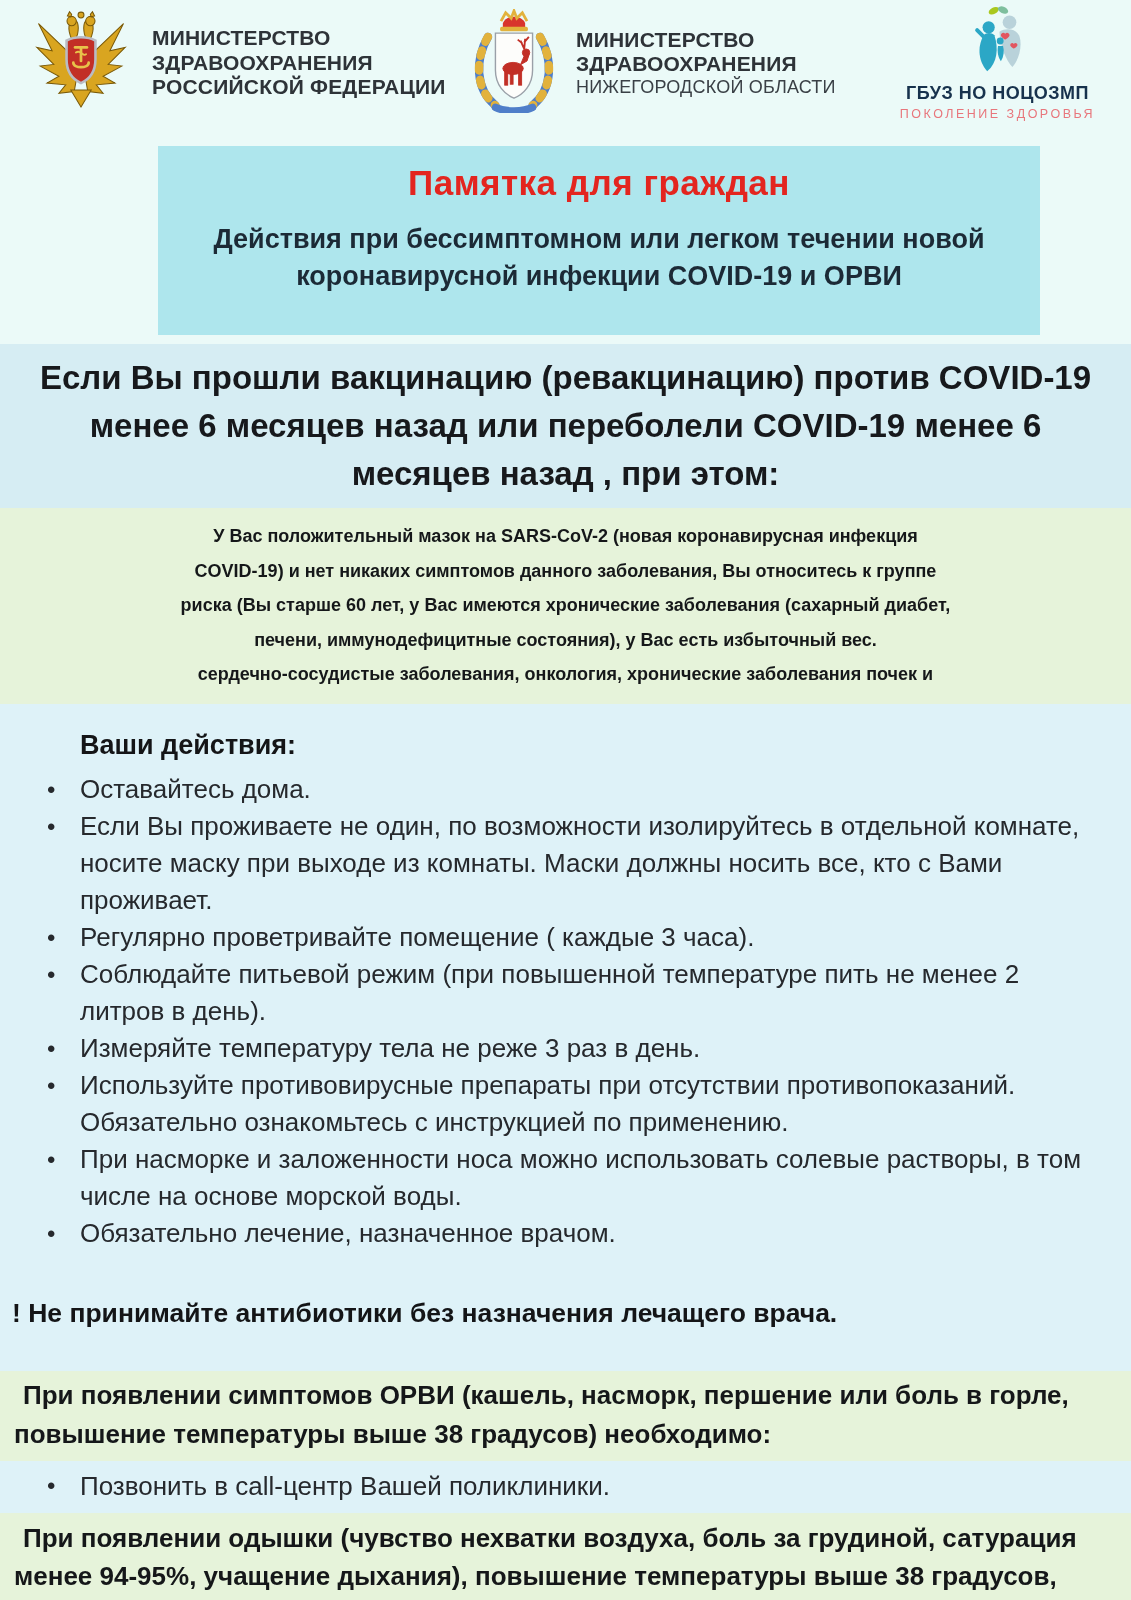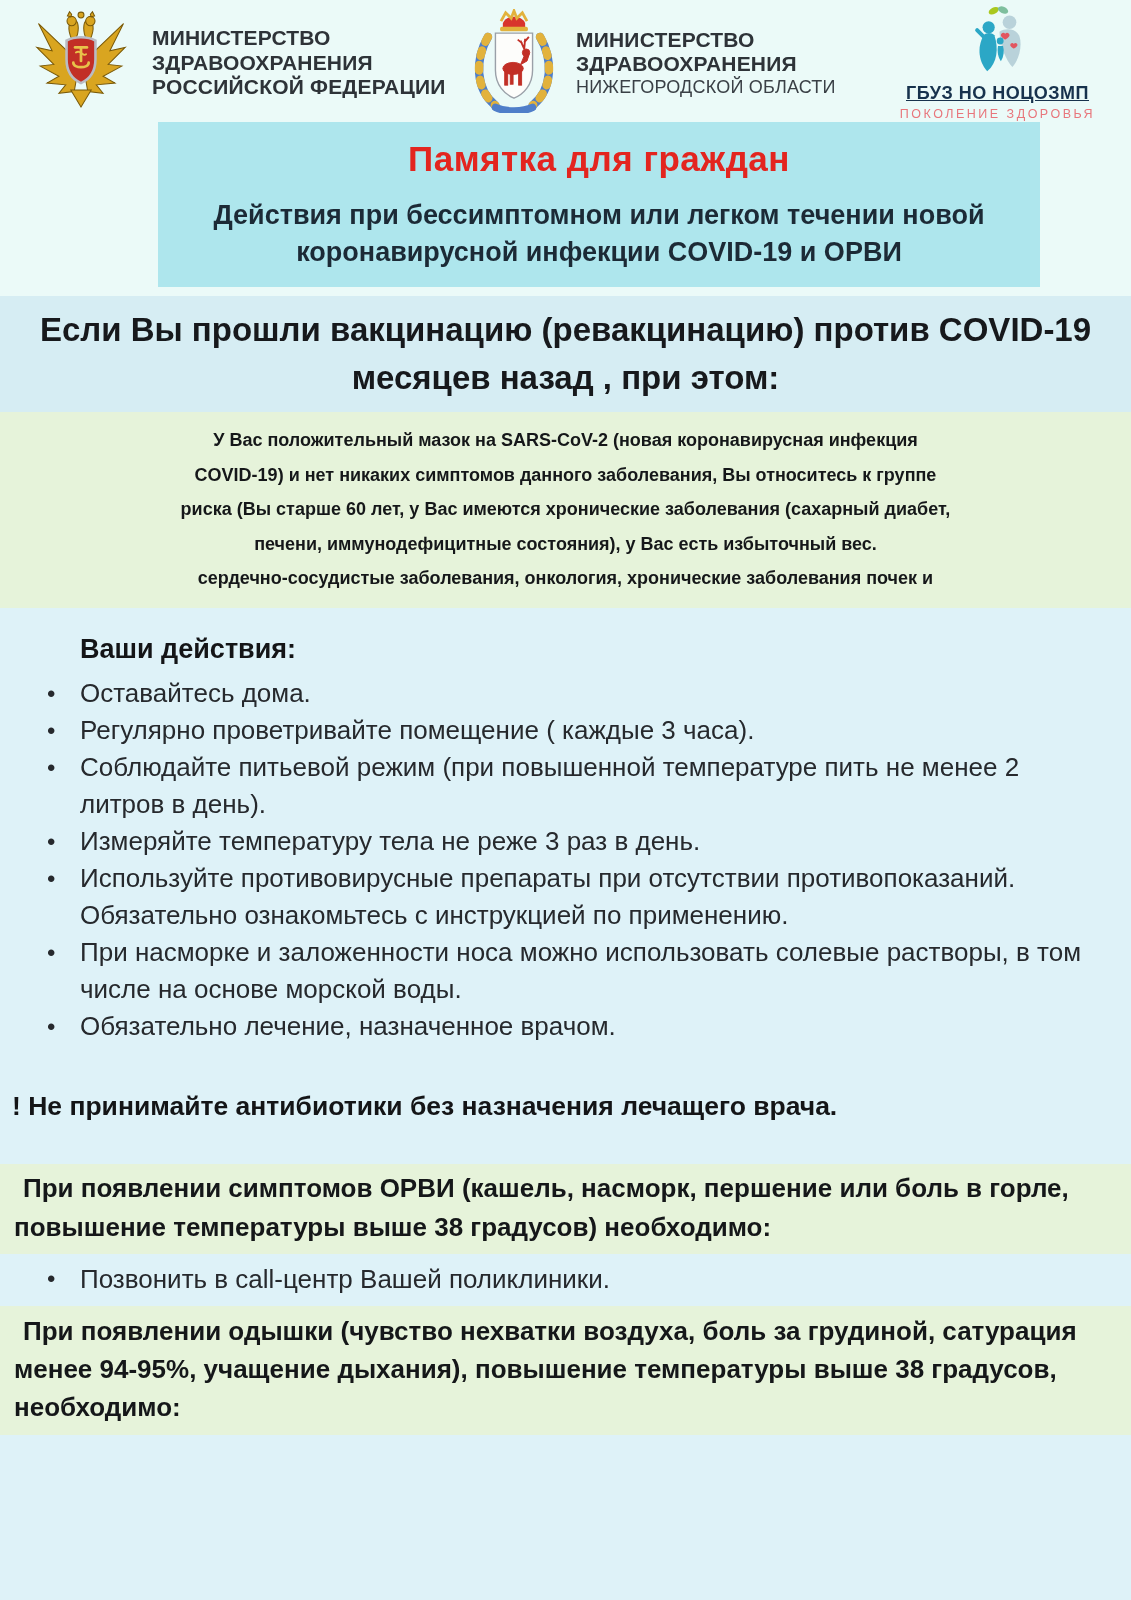--- a/index.html
+++ b/index.html
@@ -25,28 +25,28 @@
   .top-area{background:var(--header-bg);padding-bottom:9px;}
   .header{
     display:flex;align-items:center;
     padding:8px 26px 4px 30px;height:122px;gap:14px;
   }
   .org-name{font-weight:bold;font-size:21px;line-height:1.18;color:#2e3338;letter-spacing:.2px;}
   .org-name .light{font-weight:normal;font-size:18px;color:#3a4046;}
   .org1-text{margin-left:6px;width:300px;}
   .org2-text{width:260px;}
   .logo3{display:flex;flex-direction:column;align-items:center;margin-left:auto;width:215px;}
-  .logo3-name{font-weight:bold;font-size:18px;color:#17324d;letter-spacing:.5px;margin-top:2px;text-decoration:underline;}
+  .logo3-name{font-weight:bold;font-size:18px;color:#17324d;letter-spacing:.5px;margin-top:2px;}
   .logo3-sub{font-size:12.5px;color:#e8767c;letter-spacing:2.5px;margin-top:3px;}
   .emblem{flex:0 0 auto;}
   
   .title-box{
     margin-left:158px;width:882px;
     background:var(--title-box-bg);
-    text-align:center;padding:17px 14px 16px;
+    text-align:center;padding:17px 14px 40px;margin-top:24px;
   }
   .page-title{color:var(--accent-red);font-size:35px;font-weight:bold;letter-spacing:.5px;}
   .page-subtitle{margin-top:18px;color:var(--navy);font-size:27px;font-weight:bold;line-height:37px;}
   
   .alert-band{
     background:var(--band-bg);
     text-align:center;font-weight:bold;font-size:33px;color:#17191c;
     line-height:48px;padding:10px 24px 10px;
   }
   
@@ -175,35 +175,37 @@
     <div class="page-title">Памятка для граждан</div>
     <div class="page-subtitle">
       <div>Действия при бессимптомном или легком течении новой</div>
       <div>коронавирусной инфекции COVID-19 и ОРВИ</div>
     </div>
   </div>
 </div>
 
 <div class="alert-band">
   <div>Если Вы прошли вакцинацию (ревакцинацию) против COVID-19</div>
+  <div>менее 6 месяцев назад или переболели COVID-19 менее 6</div>
   <div>месяцев назад , при этом:</div>
 </div>
 
 <div class="risk-box">
   <div>У Вас положительный мазок на SARS-CoV-2 (новая коронавирусная инфекция</div>
   <div>COVID-19) и нет никаких симптомов данного заболевания, Вы относитесь к группе</div>
   <div>риска (Вы старше 60 лет, у Вас имеются хронические заболевания (сахарный диабет,</div>
   <div>печени, иммунодефицитные состояния), у Вас есть избыточный вес.</div>
   <div>сердечно-сосудистые заболевания, онкология, хронические заболевания почек и</div>
 </div>
 
 <div class="body-section">
   <div class="actions-heading">Ваши действия:</div>
   <ul class="bullets">
     <li>Оставайтесь дома.</li>
+    <li>Если Вы проживаете не один, по возможности изолируйтесь в отдельной комнате, носите маску при выходе из комнаты. Маски должны носить все, кто с Вами проживает.</li>
     <li>Регулярно проветривайте помещение ( каждые 3 часа).</li>
     <li>Соблюдайте питьевой режим (при повышенной температуре пить не менее 2 литров в день).</li>
     <li>Измеряйте температуру тела не реже 3 раз в день.</li>
     <li>Используйте противовирусные препараты при отсутствии противопоказаний. Обязательно ознакомьтесь с инструкцией по применению.</li>
     <li>При насморке и заложенности носа можно использовать солевые растворы, в том числе на основе морской воды.</li>
     <li>Обязательно лечение, назначенное врачом.</li>
   </ul>
   <div class="warning-note">! Не принимайте антибиотики без назначения лечащего врача.</div>
 </div>
 

